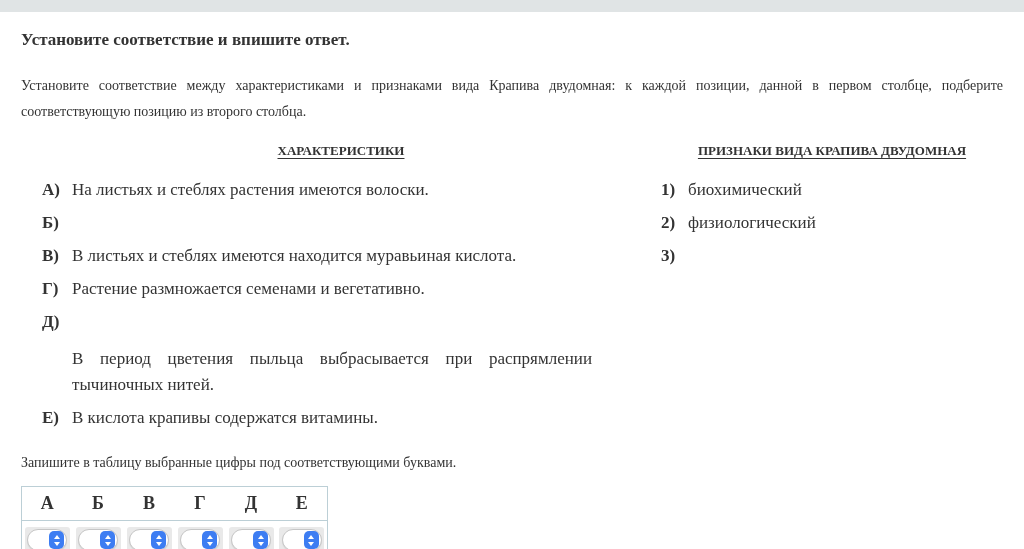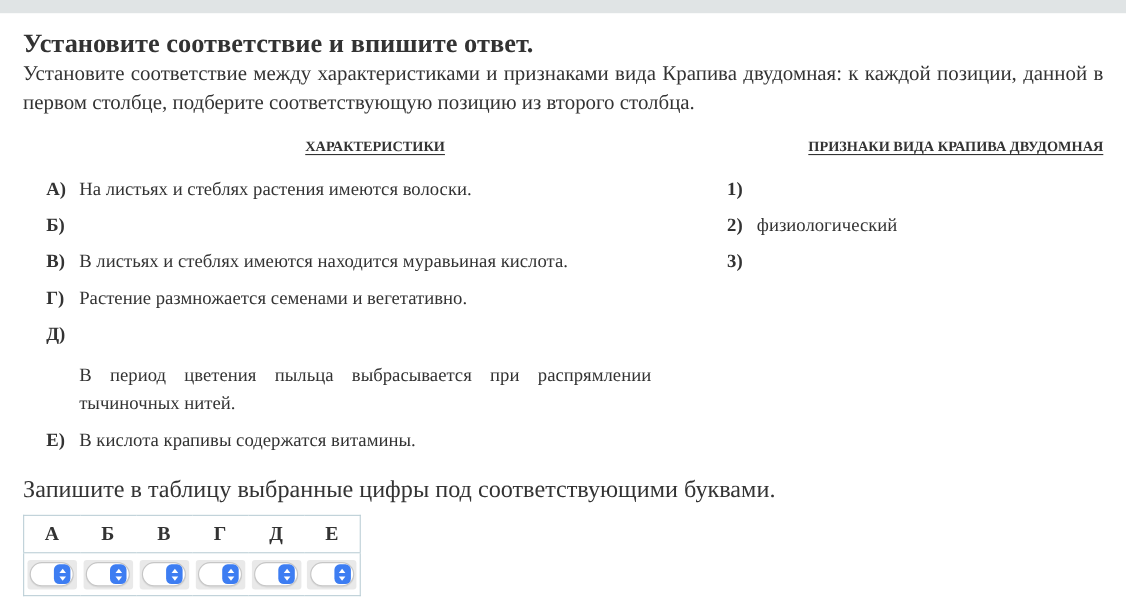--- a/index.html
+++ b/index.html
@@ -8,34 +8,34 @@
     font-family: "Liberation Serif", "DejaVu Serif", serif;
     background: #ffffff;
     color: #333333;
     overflow: hidden;
   }
   .top-strip { width: 100%; height: 12px; background: #e0e4e5; }
   .content { padding: 0 21px; }
 
   .page-title {
     margin-top: 18px;
-    font-size: 24px;
+    font-size: 17px;
     font-weight: bold;
     line-height: 20px;
   }
   .intro {
-    margin-top: 5px;
-    font-size: 19px;
+    margin-top: 23px;
+    font-size: 14px;
     line-height: 26px;
     text-align: justify;
   }
 
   .headers-row { display: flex; margin-top: 13px; }
   .headers-left { width: 640px; display: flex; justify-content: center; align-items: flex-start; }
-  .headers-right { flex: 1; display: flex; justify-content: flex-end; align-items: flex-start; }
+  .headers-right { flex: 1; display: flex; justify-content: center; align-items: flex-start; }
   .col-header {
     font-size: 13px;
     font-weight: bold;
     text-decoration: underline;
     text-underline-offset: 3px;
     text-align: center;
     line-height: 25px;
   }
   .col-header.right { max-width: 300px; }
 
@@ -46,21 +46,21 @@
   .match-row { display: flex; margin-bottom: 7px; font-size: 17px; line-height: 26px; }
   .match-key { font-weight: bold; width: 30px; flex: 0 0 30px; }
   .match-text { text-align: justify; }
   .match-text.wrap-narrow { max-width: 520px; margin-top: 37px; }
 
   .feature-row { display: flex; margin-bottom: 7px; font-size: 17px; line-height: 26px; }
   .feature-key { font-weight: bold; width: 27px; flex: 0 0 27px; }
 
   .answer-instruction {
     margin-top: 14px;
-    font-size: 22px;
+    font-size: 14px;
     line-height: 22px;
   }
 
   table.answer-table {
     margin-top: 12px;
     border-collapse: collapse;
     border: 1px solid #bccfd6;
   }
   table.answer-table th {
     width: 51px;
@@ -180,20 +180,21 @@
       </div>
       <div class="match-row">
         <span class="match-key">Е)</span>
         <span class="match-text">В кислота крапивы содержатся витамины.</span>
       </div>
     </div>
 
     <div class="right-col">
       <div class="feature-row">
         <span class="feature-key">1)</span>
+        <span class="feature-text">биохимический</span>
       </div>
       <div class="feature-row">
         <span class="feature-key">2)</span>
         <span class="feature-text">физиологический</span>
       </div>
       <div class="feature-row">
         <span class="feature-key">3)</span>
       </div>
     </div>
 

